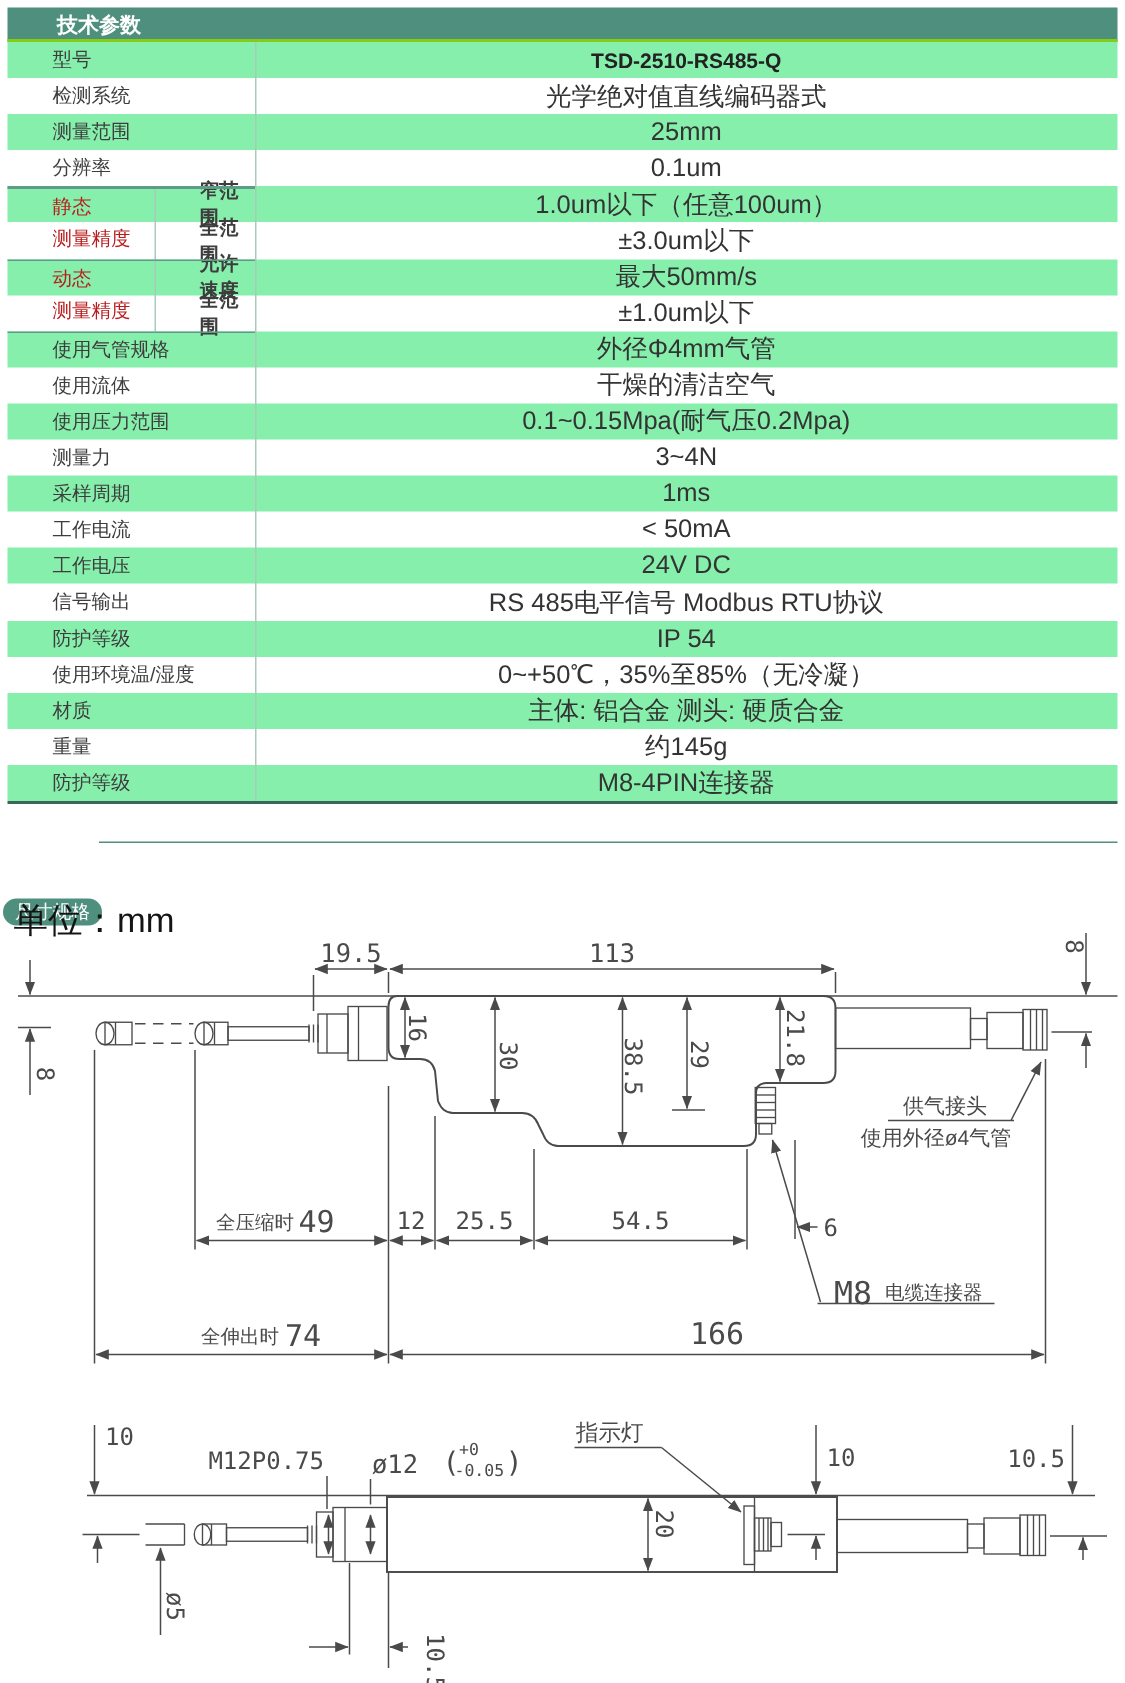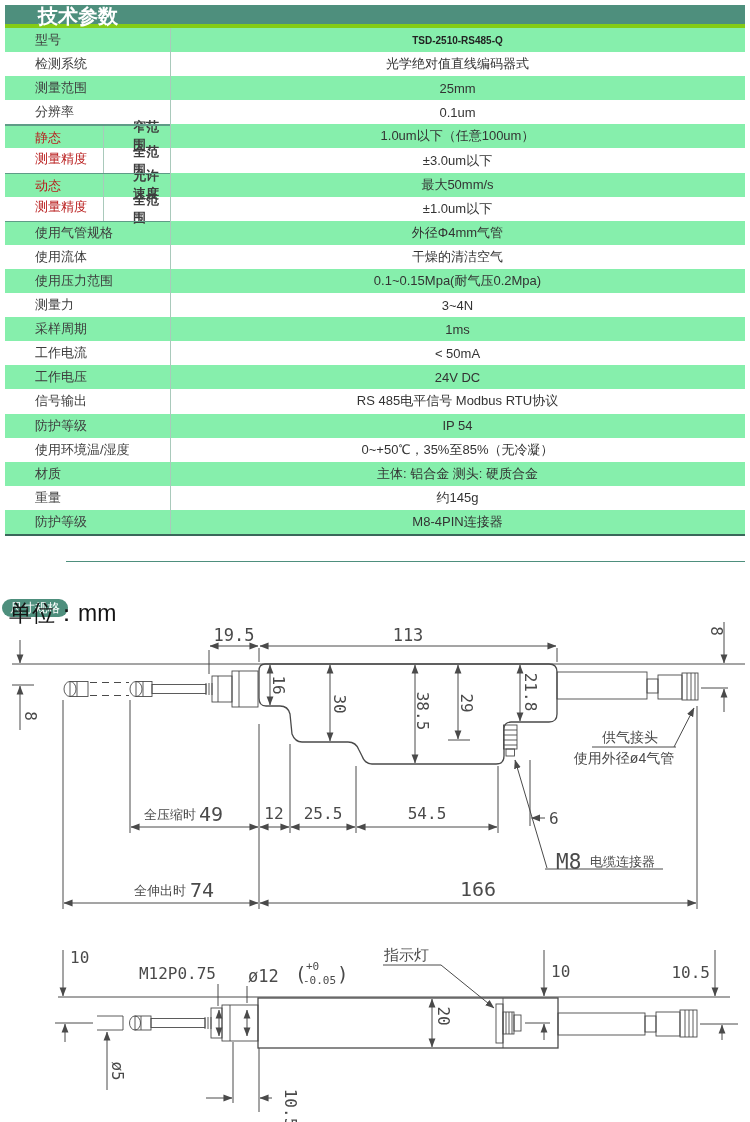--- a/index.html
+++ b/index.html
@@ -1,28 +1,28 @@
 <!DOCTYPE html>
 <html><head>
 <meta charset="utf-8">
 <style>
   html,body{margin:0;padding:0;background:#fff;}
   #page{position:relative;width:750px;height:1122px;background:#fff;overflow:hidden;
         font-family:"Liberation Sans",sans-serif;}
   
   #techtable{position:absolute;left:5px;top:5px;width:740px;border-bottom:2px solid #3a675a;}
-  .thead{height:23px;line-height:23px;background:#4e8f7d;border-bottom:4px solid #84cc16;
-         color:#fff;font-size:20px;font-weight:bold;padding-left:33px;box-sizing:border-box;}
+  .thead{height:23px;line-height:23px;background:#4e8f7d;border-bottom:2px solid #84cc16;
+         color:#fff;font-size:14px;font-weight:bold;padding-left:33px;box-sizing:border-box;}
   .trow{display:flex;height:24.1px;align-items:center;font-size:13px;color:#3d3d3d;}
   .trow.alt{background:#86efac;}
   .tlabel{width:165px;padding-left:30px;box-sizing:border-box;flex:none;}
   .gspace{width:98px;flex:none;}
   .tsub{width:67px;padding-left:30px;box-sizing:border-box;flex:none;font-weight:bold;}
-  .tvalue{flex:1;text-align:center;font-size:13px;color:#333;}
-  .tvalue.model{font-weight:bold;font-size:10px;color:#222;}
+  .tvalue{flex:1;text-align:center;font-size:17px;color:#333;}
+  .tvalue.model{font-weight:bold;font-size:14px;color:#222;}
   .tgroup{position:relative;}
   .glabel{position:absolute;left:30px;top:0;height:100%;display:flex;flex-direction:column;
           justify-content:center;gap:3px;font-size:13px;color:#b91c1c;pointer-events:none;}
   .vdiv{position:absolute;width:1px;background:#a9c9bb;}
   .gline{position:absolute;height:1.5px;background:#5f9c87;left:0;width:165px;}
   
   #dim-badge{position:absolute;left:2px;top:553px;width:66px;height:18px;border-radius:9px;
              background:#4e8f7d;color:#fff;font-size:12.5px;text-align:center;line-height:18px;margin-top:46px;}
   #dim-line{position:absolute;left:66px;top:561px;width:679px;height:1px;background:#4e8f7d;}
   #unit-label{position:absolute;left:9px;top:598px;font-size:23px;font-weight:500;color:#141414;}

